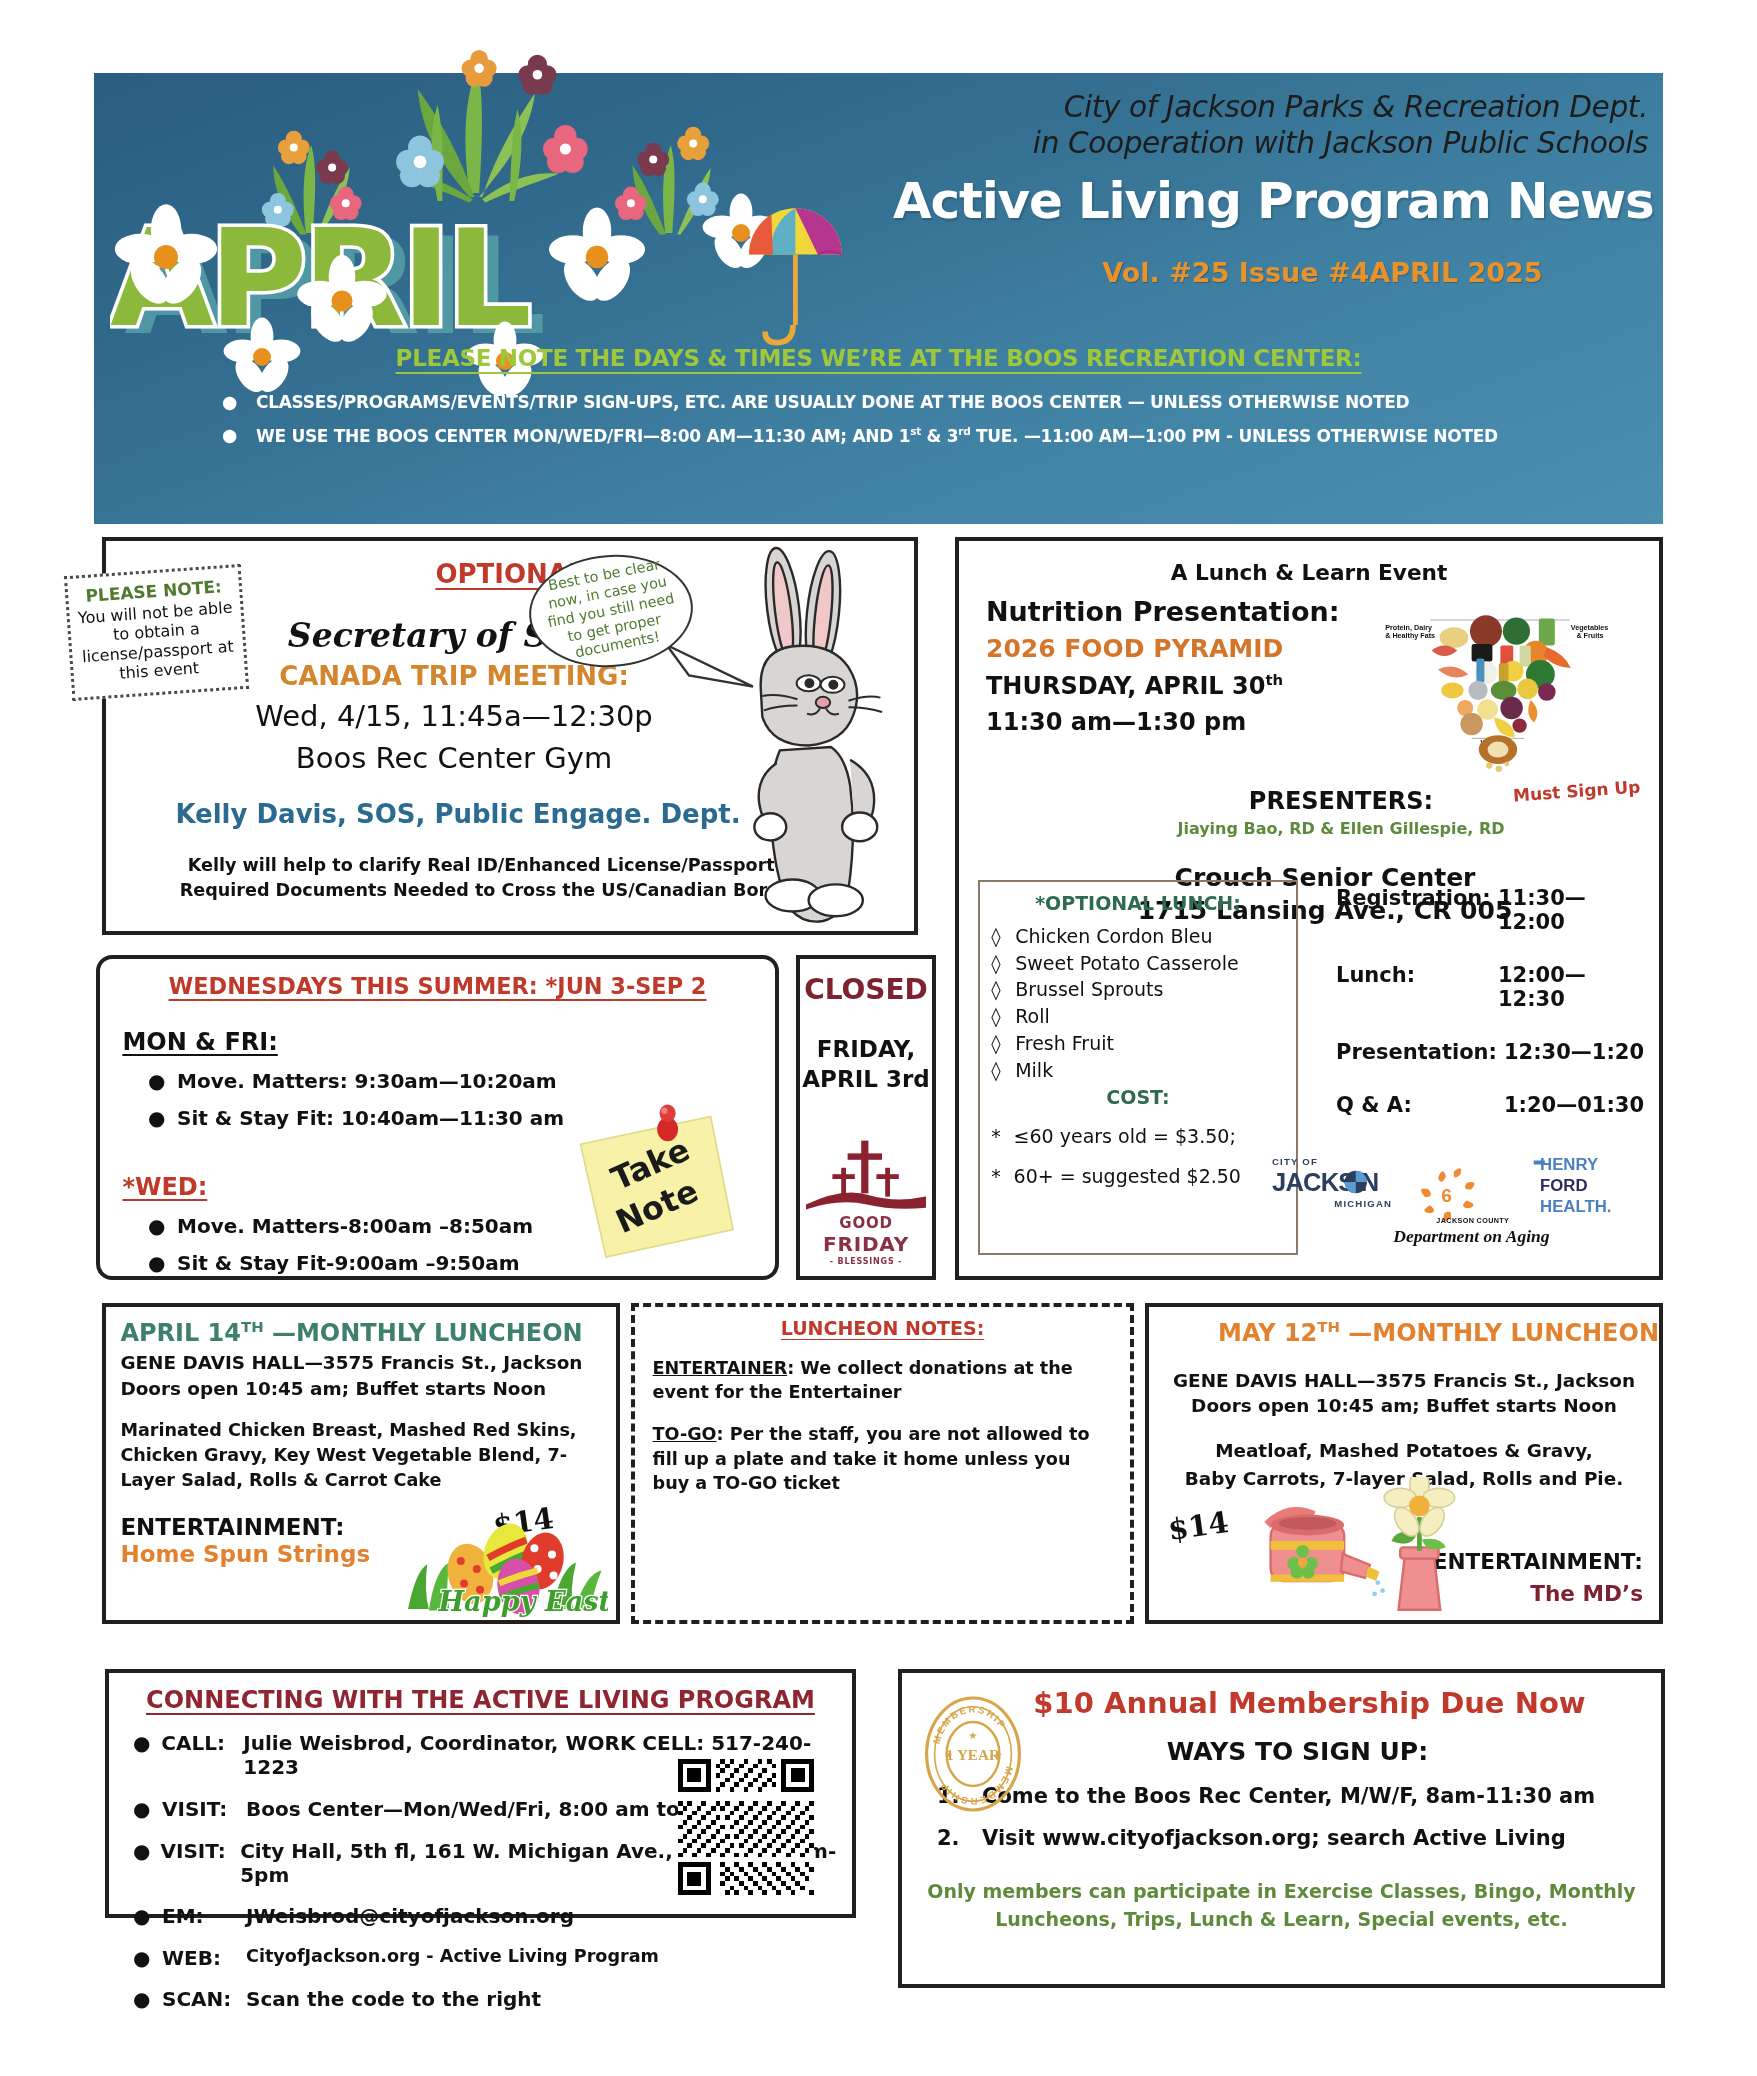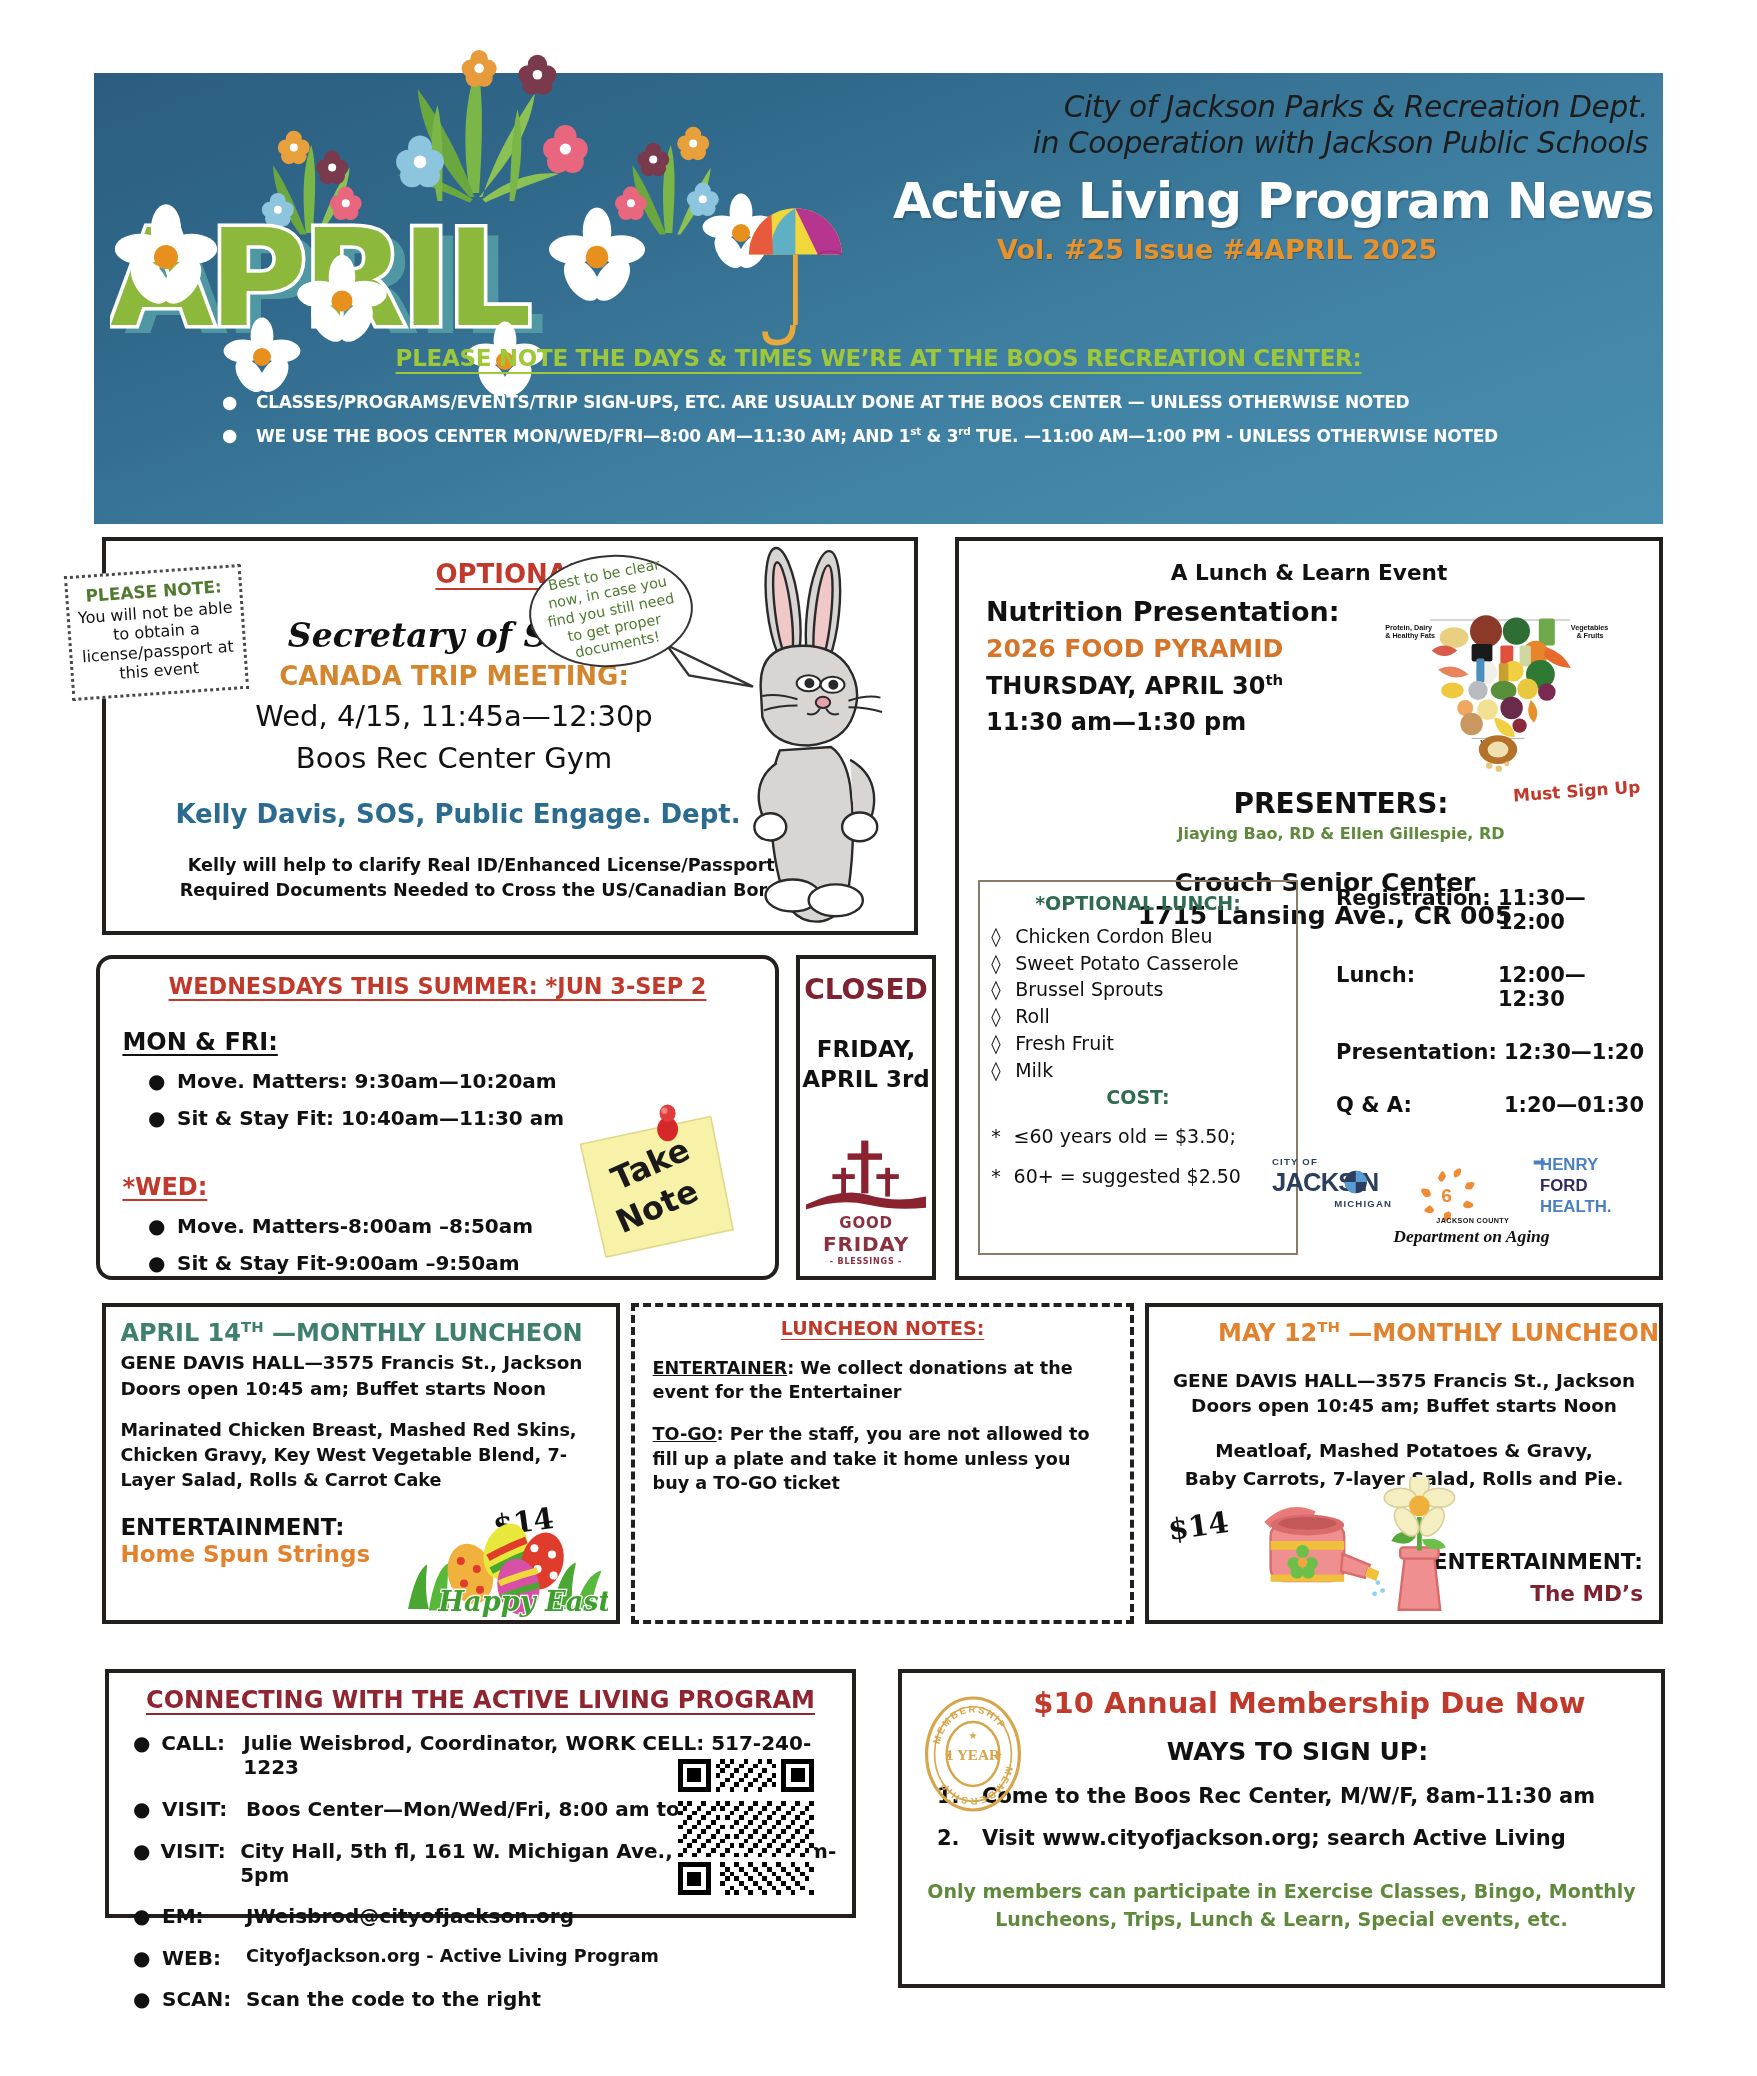--- a/index.html
+++ b/index.html
@@ -55,22 +55,22 @@
     font-family: "DejaVu Sans", sans-serif;
     font-weight: bold;
     font-size: 50px;
     color: #ffffff;
     margin-top: 11.2px;
     letter-spacing: -1.2px;
     text-shadow: 1.6px 1.6px 1.6px rgba(0,0,0,.18);
     white-space: nowrap;
   }
   .hdr-volrow {
-    display: flex; justify-content: flex-start; align-items: baseline;
-    margin-top: 4px;
+    display: flex; justify-content: center; align-items: baseline;
+    margin-top: 27px;
   }
   .hdr-vol, .hdr-date {
     font-family: "DejaVu Sans", sans-serif;
     font-weight: bold; font-size: 27px; color: #e8922c;
     letter-spacing: 0px;
     text-shadow: 0.8px 0.8px 0.8px rgba(0,0,0,.25);
     white-space: nowrap;
   }
   .hdr-vol { margin-left: 104px; }
 
@@ -177,21 +177,21 @@
   .nut-top { text-align: center; margin-top: 19px;
     font-family: "DejaVu Sans", sans-serif; font-weight: bold; font-size: 21.6px; color: #111; }
   .nut-grid { display: flex; margin-top: 11.2px; padding: 0 0 0 27px; }
   .nut-left { width: 383px; }
   .nut-h { font-family: "DejaVu Sans", sans-serif; font-weight: bold; font-size: 27px; color: #111; }
   .nut-orange { font-family: "DejaVu Sans", sans-serif; font-weight: bold; font-size: 25px; color: #d4752a; margin-top: 6.4px; }
   .nut-day { font-family: "DejaVu Sans", sans-serif; font-weight: bold; font-size: 24px; color: #111; margin-top: 8px; }
   .nut-time { font-family: "DejaVu Sans", sans-serif; font-weight: bold; font-size: 24px; color: #111; margin-top: 8px; }
   .pyramid-img { width: 240px; height: 184px; margin-left: 12.8px; }
   .nut-presenters { text-align: center; margin-top: 6.4px; padding-left: 64px;
-    font-family: "DejaVu Sans", sans-serif; font-weight: bold; font-size: 28px; color: #111; }
+    font-family: "DejaVu Sans", sans-serif; font-weight: bold; font-size: 24px; color: #111; }
   .nut-names { text-align: center; margin-top: 4.8px; padding-left: 64px;
     font-family: "DejaVu Sans", sans-serif; font-weight: bold; font-size: 16px; color: #5f8a3c; }
   .nut-venue { text-align: center; margin-top: 24px; padding-left: 32px;
     font-family: "DejaVu Sans", sans-serif; font-weight: bold; font-size: 25px; color: #111; line-height: 1.3; }
   .must-sign {
     position: absolute; right: 19px; top: 240px;
     font-family: "DejaVu Sans", sans-serif; font-weight: bold; font-size: 17px;
     color: #c0392b; transform: rotate(-4deg);
   }
 

